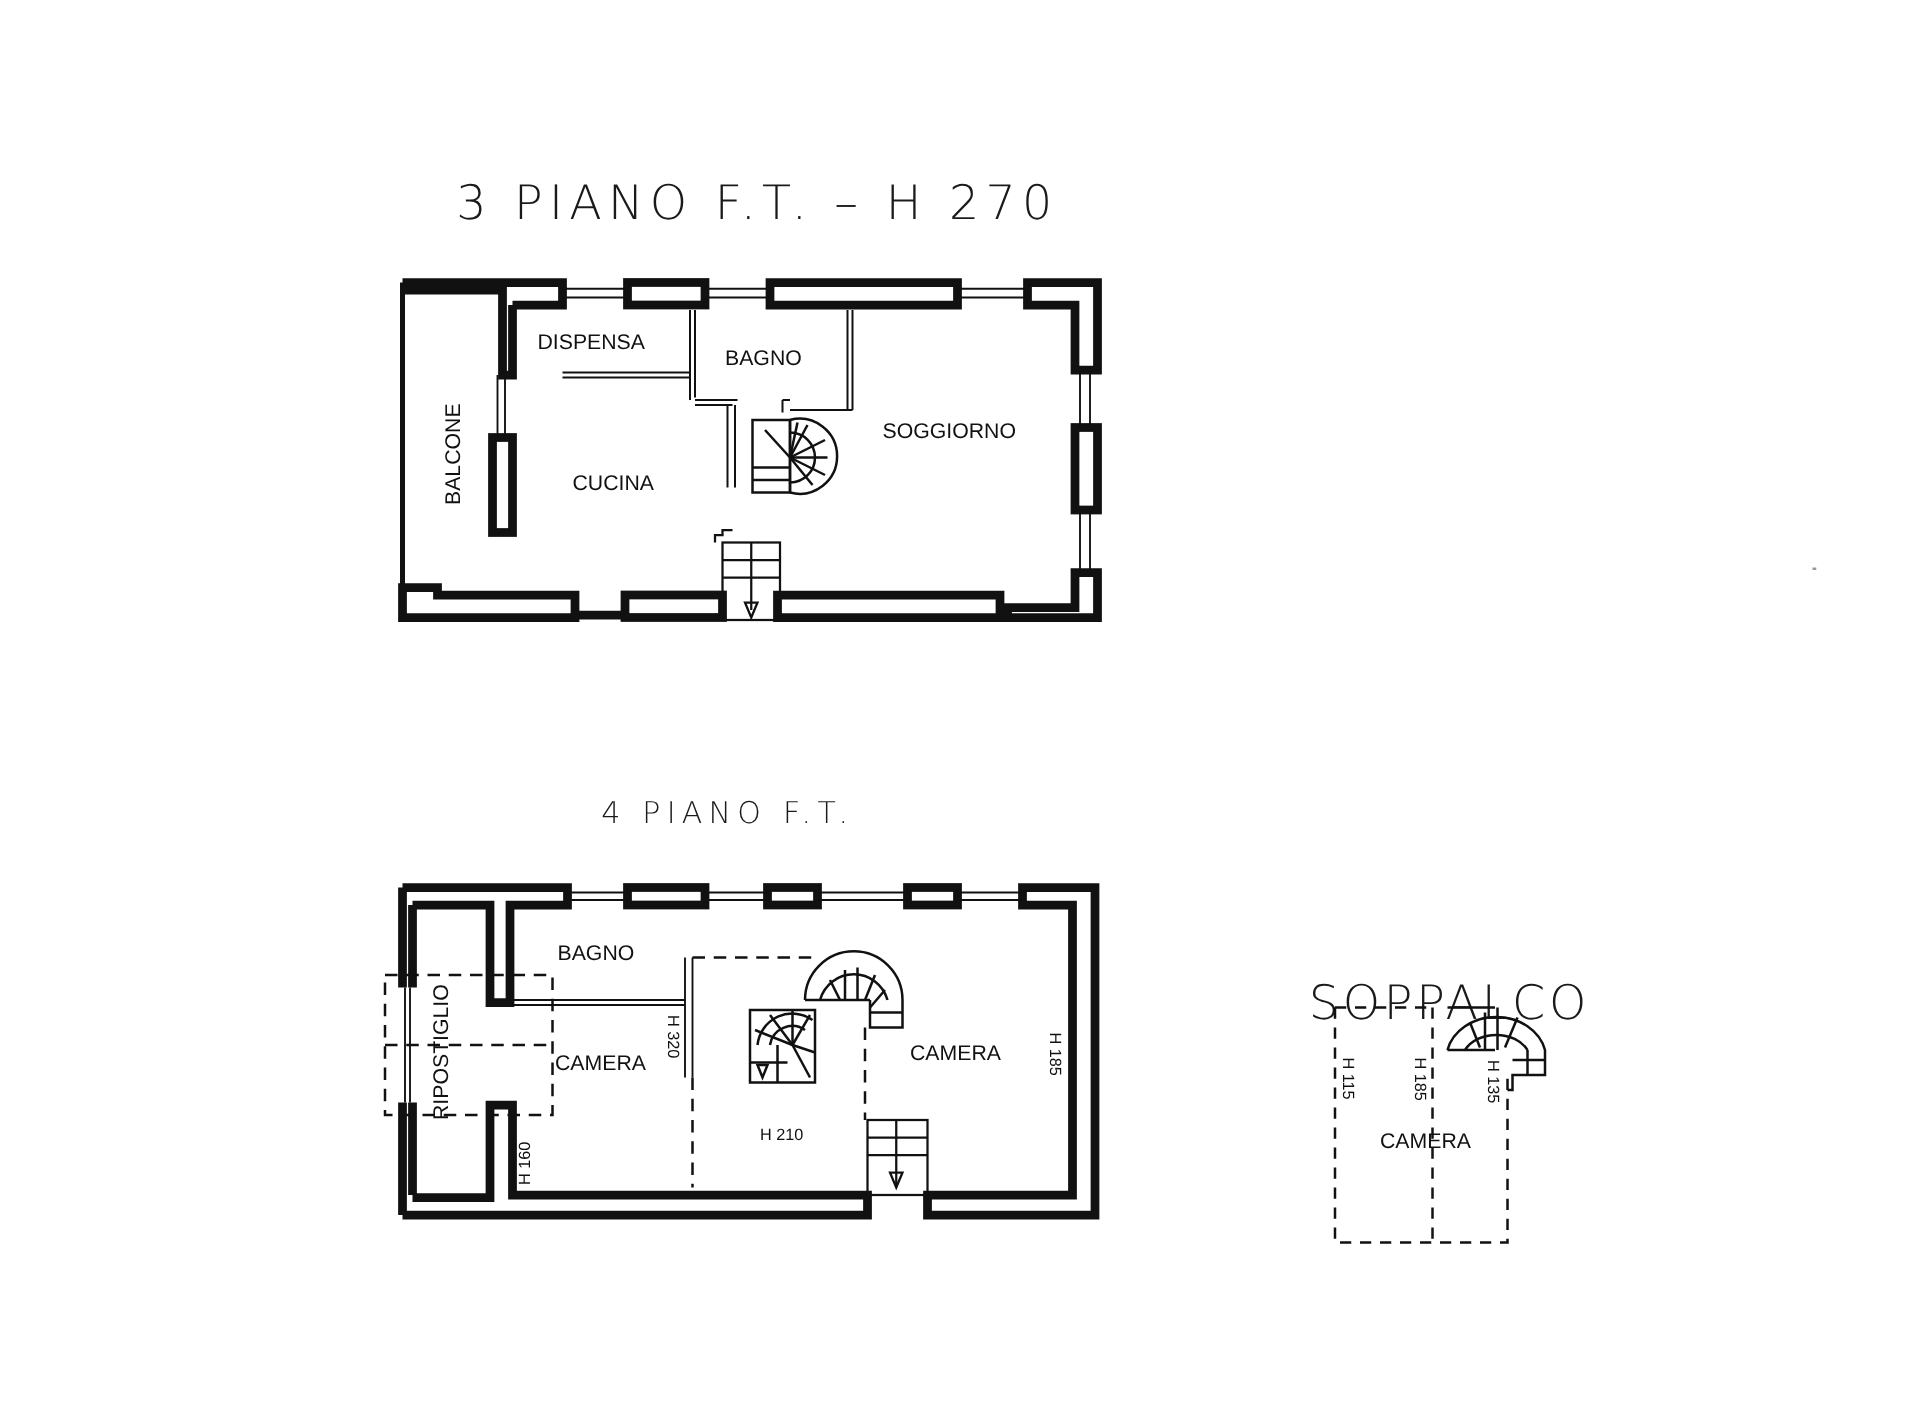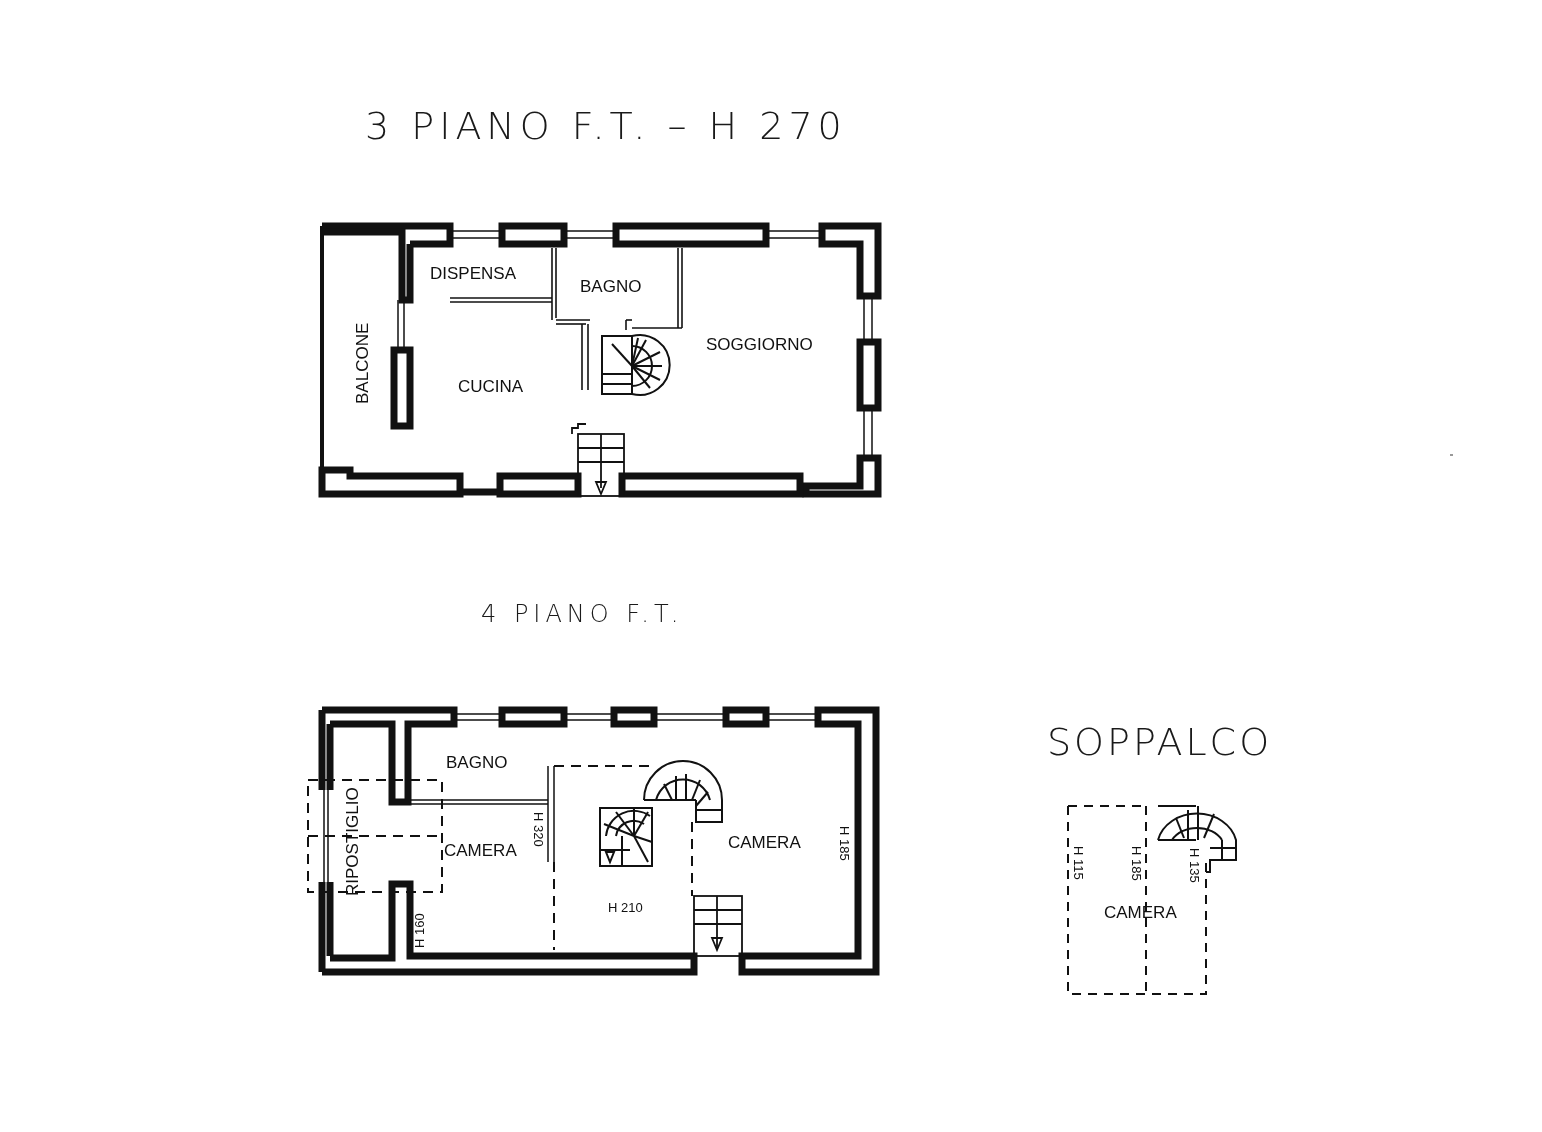--- a/index.html
+++ b/index.html
@@ -1,22 +1,22 @@
 <!DOCTYPE html>
 <html><head>
 <meta charset="utf-8">
 <style>
   html, body { margin: 0; padding: 0; background: #ffffff; }
   body { width: 1542px; height: 1132px; position: relative; overflow: hidden;
          font-family: "Liberation Sans", sans-serif; color: #111; }
   .title { position: absolute; font-family: "DejaVu Sans", sans-serif; font-weight: 300;
-           color: #1a1a1a; letter-spacing: 5px; white-space: nowrap; }
+           color: #1a1a1a; letter-spacing: 5px; white-space: nowrap; margin-top: 36px; }
   #title-3 { left: 365px; top: 104px; font-size: 38px; }
   #title-4 { left: 481px; top: 600px; font-size: 24px; }
-  #title-sop { left: 1047px; top: 720px; font-size: 38px; letter-spacing: 3px; }
+  #title-sop { left: 1047px; top: 744px; font-size: 38px; letter-spacing: 3px; }
   .plan { position: absolute; left: 0; top: 0; }
   .lbl { font-family: "Liberation Sans", sans-serif; font-size: 17px; fill: #111; }
   .hl { font-family: "Liberation Sans", sans-serif; font-size: 13px; fill: #111; }
   .speck { position: absolute; left: 1450px; top: 454px; width: 3px; height: 2px; background: #999; }
 </style>
 </head>
 <body>
 
 <div id="title-3" class="title">3 PIANO F.T. – H 270</div>
 <div id="title-4" class="title">4 PIANO F.T.</div>

